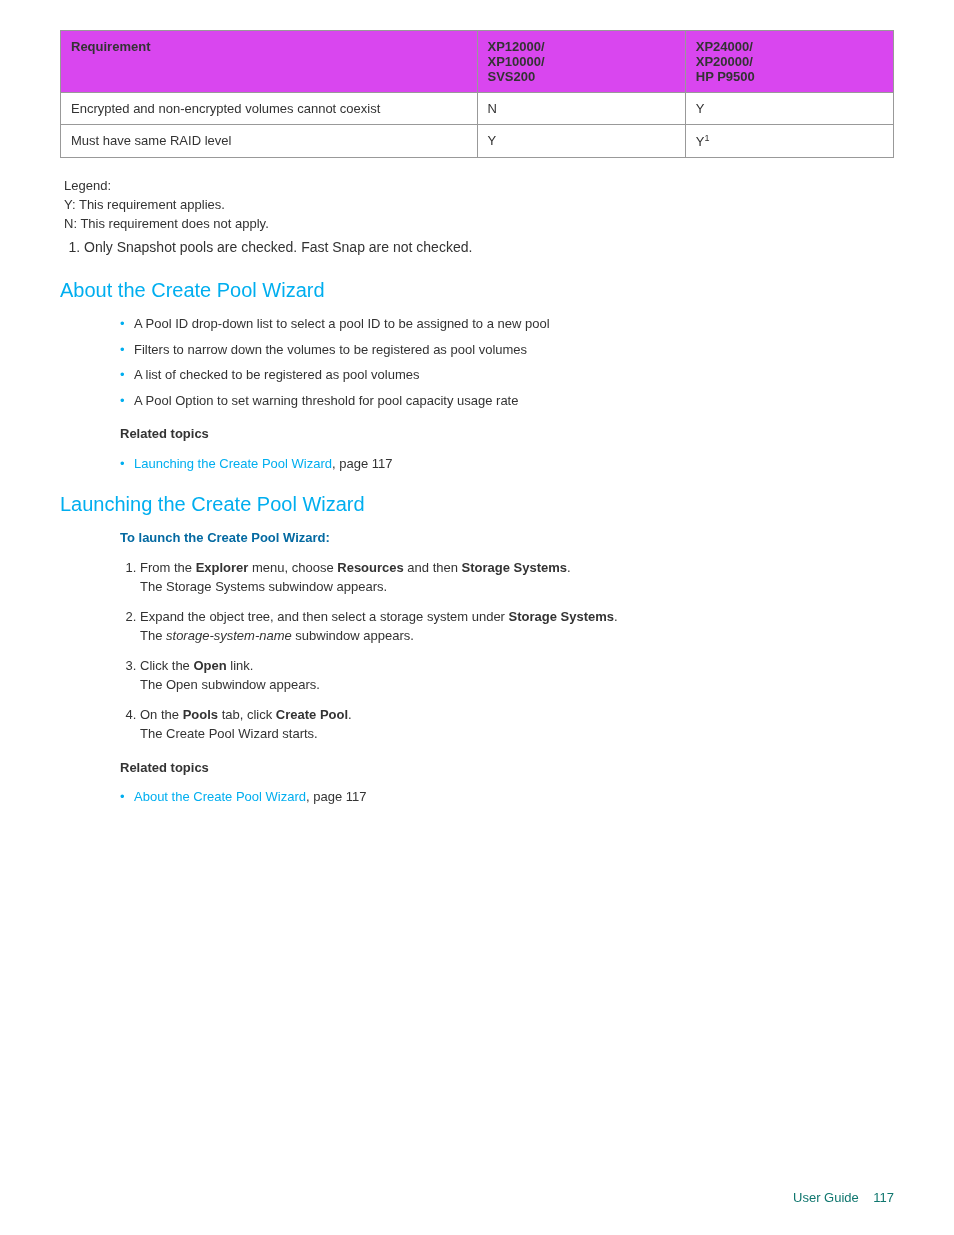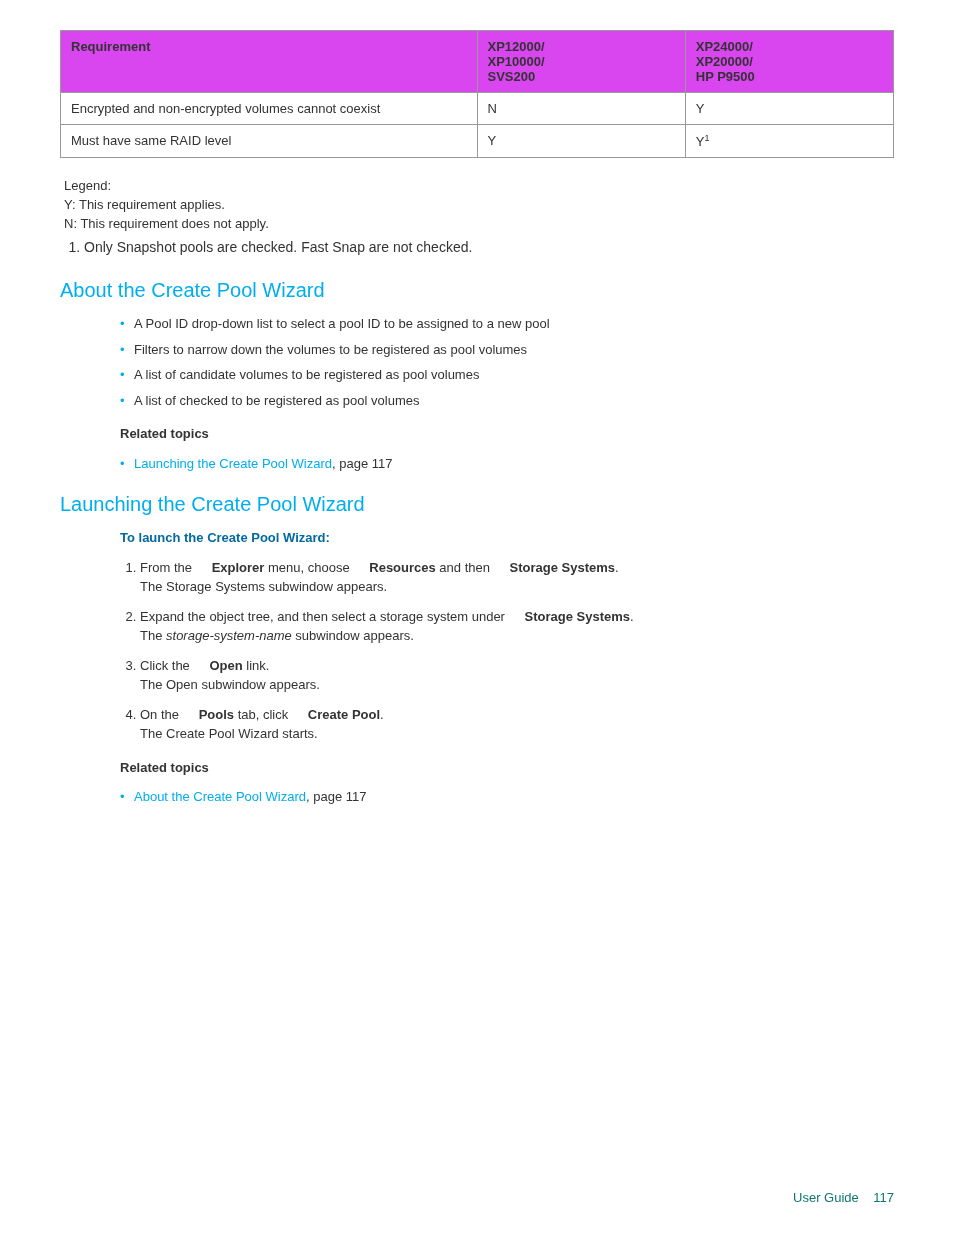--- a/index.html
+++ b/index.html
@@ -181,21 +181,20 @@
     .sub-heading {
       font-size: 13px;
       font-weight: bold;
       color: #0369a1;
       margin-bottom: 10px;
     }
 
     
     .bold {
       font-weight: bold;
-      margin-left: 16px;
     }
 
     
     .italic {
       font-style: italic;
     }
 
     
     .page-footer {
       position: absolute;
@@ -251,22 +250,22 @@
     </ol>
   </div>
 
   <h2 class="section-heading">About the Create Pool Wizard</h2>
 
   <div class="section-content">
 
     <ul>
       <li>A Pool ID drop-down list to select a pool ID to be assigned to a new pool</li>
       <li>Filters to narrow down the volumes to be registered as pool volumes</li>
-      <li>A list of candidate volumes to be registered as pool volumes</li>
       <li>A list of checked to be registered as pool volumes</li>
+      <li>A Pool Option to set warning threshold for pool capacity usage rate</li>
     </ul>
 
     <div class="related-topics">
       <p class="related-topics-label">Related topics</p>
       <ul>
         <li>
           <a href="#">Launching the Create Pool Wizard</a><span>, page 117</span>
         </li>
       </ul>
     </div>

